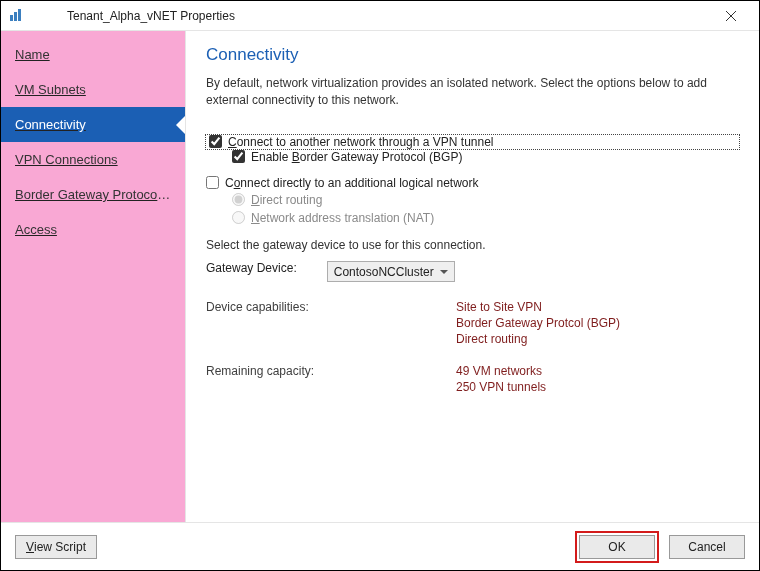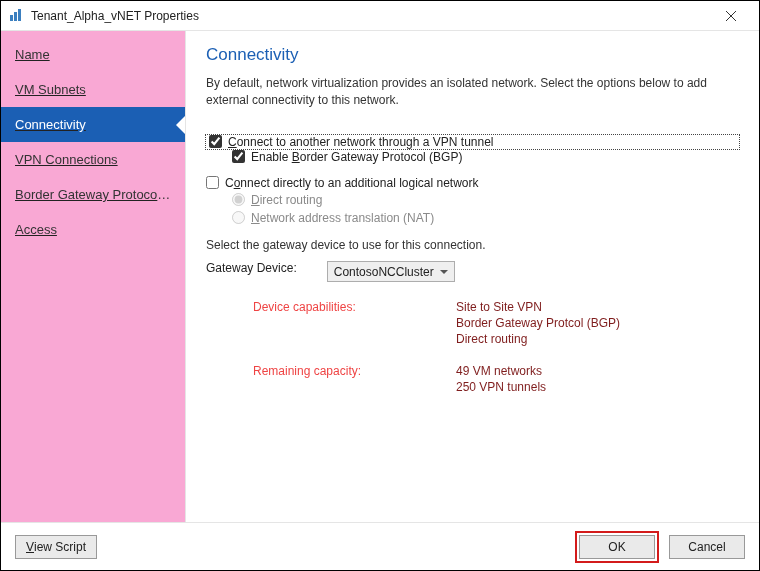--- a/index.html
+++ b/index.html
@@ -17,20 +17,21 @@
     overflow: hidden;
   }
   
   .titlebar {
     height: 30px;
     background: #fff;
     display: flex;
     align-items: center;
     padding: 0 8px;
     border-bottom: 1px solid #e5e5e5;
+    gap: 36px;
   }
   .titlebar .app-icon {
     width: 16px; height: 16px;
     margin-right: 6px;
     display:flex; align-items:center; justify-content:center;
   }
   .titlebar .title {
     flex: 1;
     font-size: 12px;
   }
@@ -162,21 +163,21 @@
     border-right: 4px solid transparent;
     border-top: 4px solid #555;
   }
   .info-table {
     margin-top: 18px;
     display: grid;
     grid-template-columns: 250px 1fr;
     row-gap: 2px;
     font-size: 12px;
   }
-  .info-table .label { color: #ef4444; margin-left: 47px; }
+  .info-table .label { color: #404040; }
   .info-table .val { color: #7f1d1d; }
   .info-table .spacer { height: 14px; grid-column: 1 / span 2; }
 
   
   .footer {
     height: 48px;
     border-top: 1px solid #e5e5e5;
     display: flex;
     align-items: center;
     padding: 0 14px;

